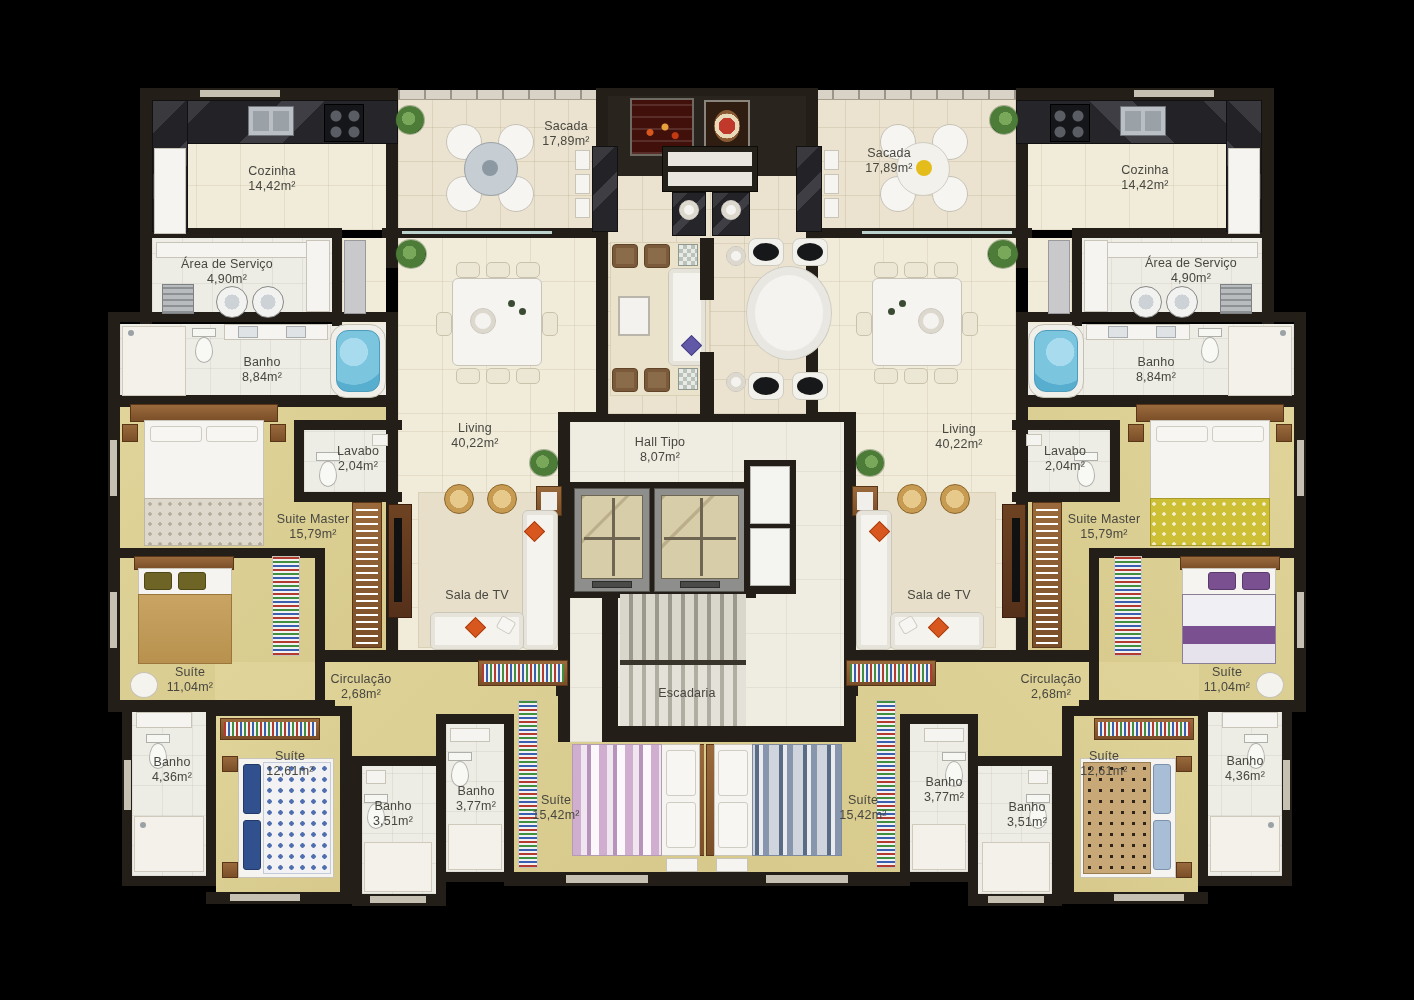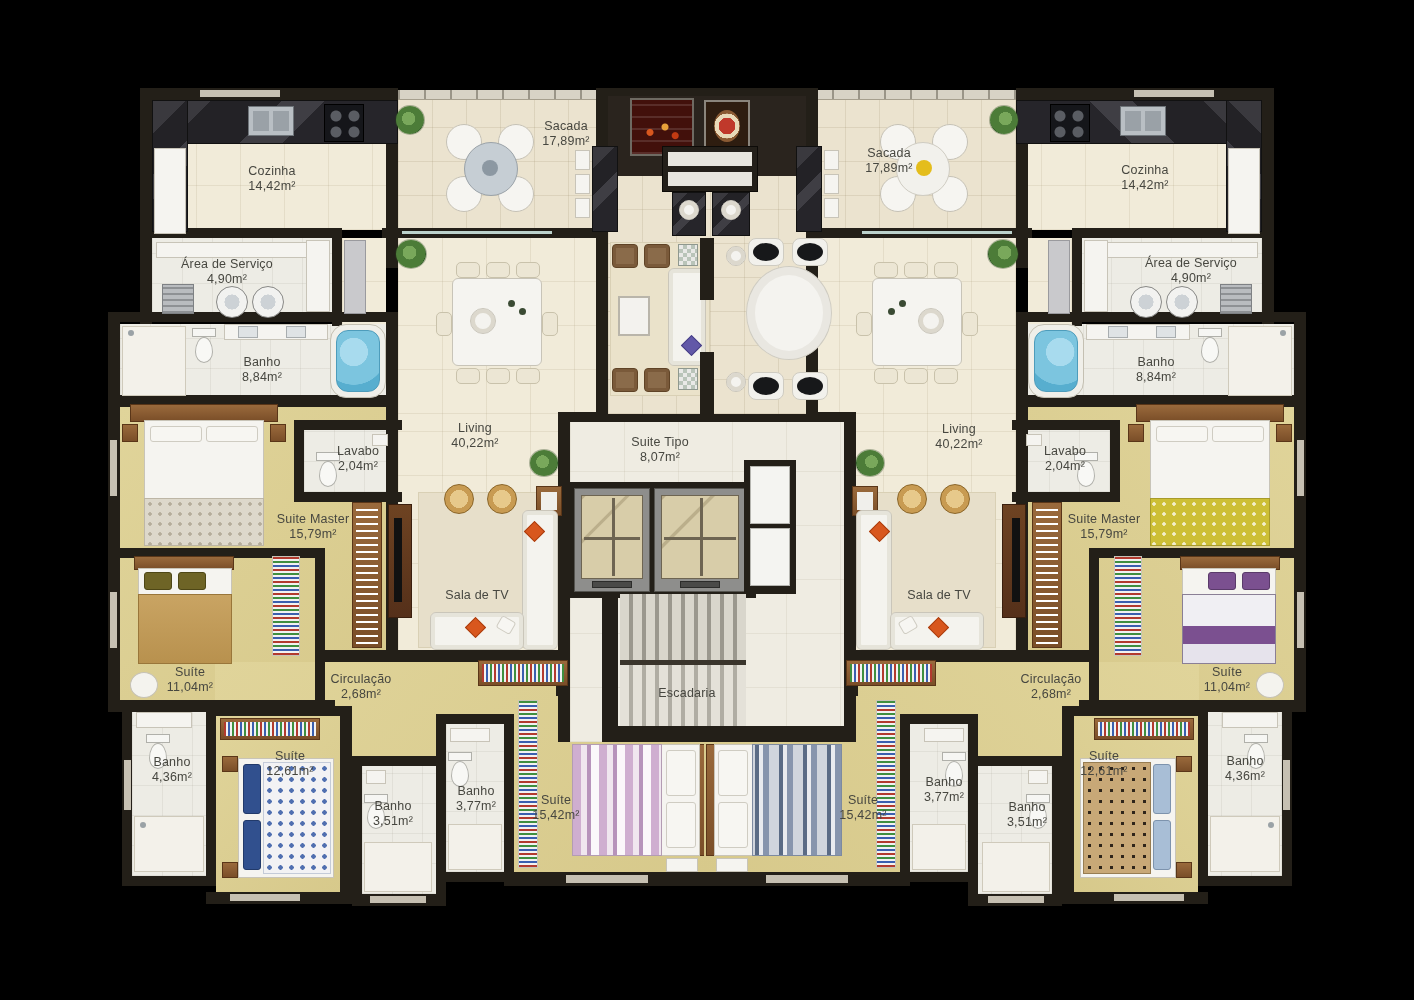--- a/index.html
+++ b/index.html
@@ -583,21 +583,21 @@
     </div>
   <div class="lbl" style="left:476px;top:799px">
       <div>Banho</div>
       <div>3,77m²</div>
     </div>
   <div class="lbl" style="left:556px;top:808px">
       <div>Suíte</div>
       <div>15,42m²</div>
     </div>
   <div class="lbl" style="left:660px;top:450px">
-      <div>Suite Tipo</div>
+      <div>Hall Tipo</div>
       <div>8,07m²</div>
     </div>
   <div class="lbl" style="left:687px;top:694px">
       <div>Escadaria</div>
       <div></div>
     </div>
   <div class="lbl" style="left:889px;top:161px">
       <div>Sacada</div>
       <div>17,89m²</div>
     </div>

